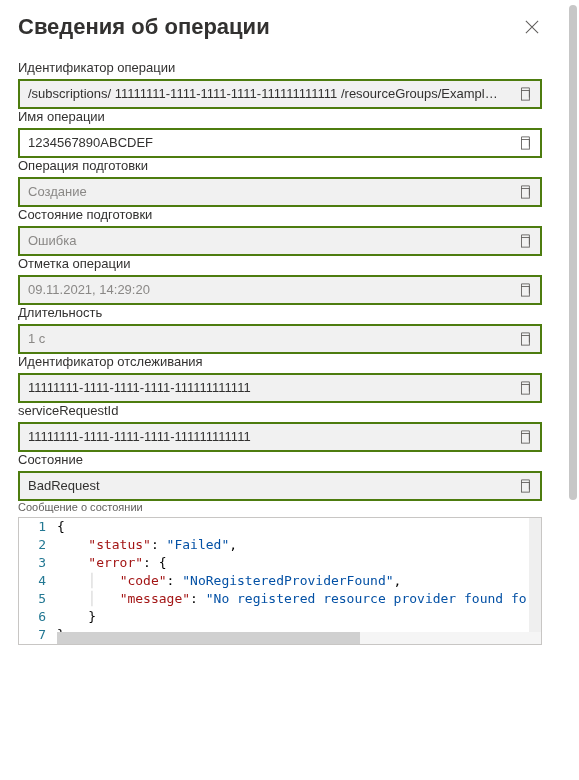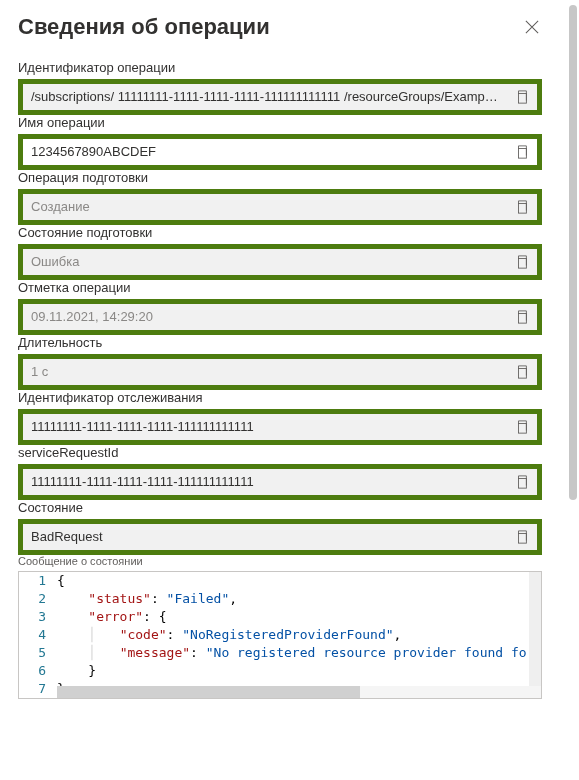--- a/index.html
+++ b/index.html
@@ -54,21 +54,21 @@
   .field-label {
     font-size: 13px;
     color: #323130;
     margin-bottom: 4px;
     display: block;
   }
   .input-row {
     display: flex;
     align-items: stretch;
     background: #f1f1f1;
-    border: 5px solid #4d7c0f;
+    border: 2px solid #4d7c0f;
     width: 100%;
   }
   .input-row.light { background: #fff; }
   .input-value {
     flex: 1;
     font-size: 13px;
     color: #323130;
     padding: 4px 8px;
     white-space: nowrap;
     overflow: hidden;

